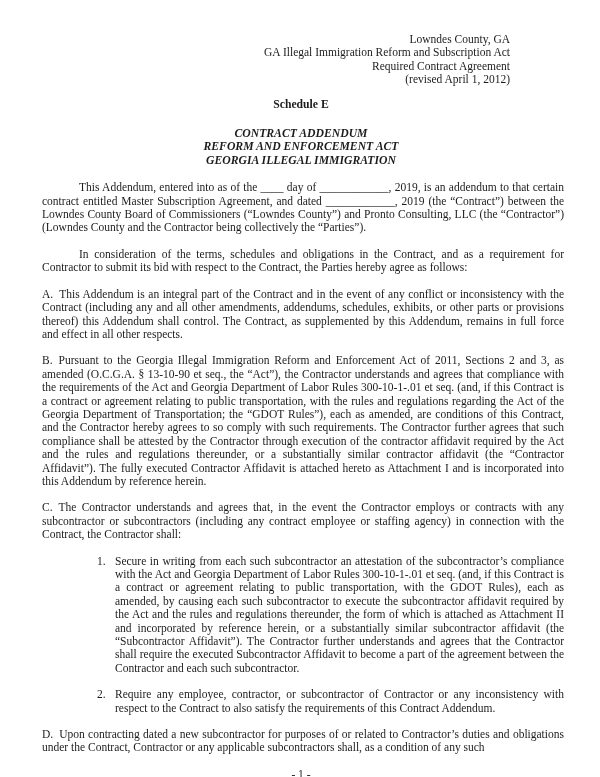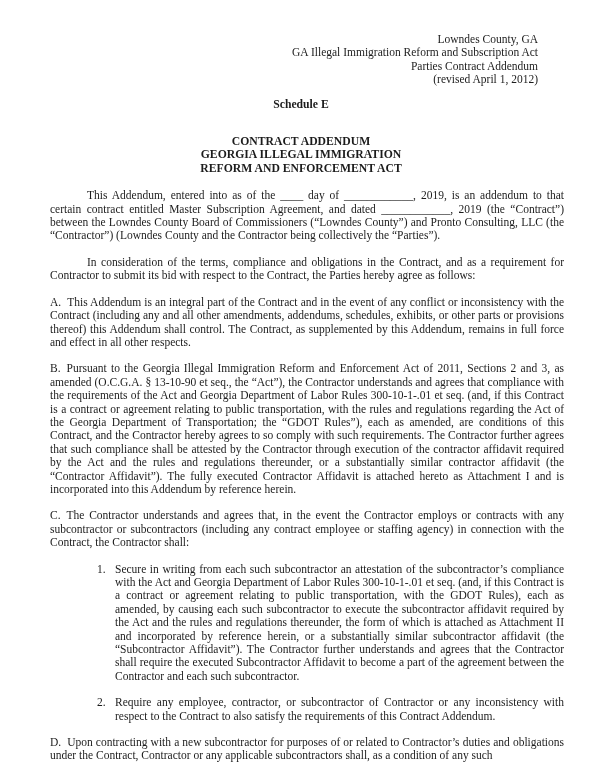--- a/index.html
+++ b/index.html
@@ -16,44 +16,45 @@
   }
   .page {
     box-sizing: border-box;
     width: 600px;
     height: 777px;
     padding: 33px 36px 0 38px;
     background: #ffffff;
   }
   .doc-header {
     text-align: right;
-    margin-right: 26px;
+    margin-right: 54px;
     font-size: 11.5px;
     line-height: 13.4px;
     margin-bottom: 11px;
   }
   .schedule {
     text-align: center;
     font-weight: bold;
     font-size: 11.7px;
     line-height: 13.4px;
-    margin-bottom: 24px;
+    margin-bottom: 16px;
   }
   .doc-title {
     text-align: center;
     font-weight: bold;
     font-size: 11.7px;
     line-height: 13.4px;
     margin-bottom: 14px;
+    font-style: italic;
   }
   .para {
     font-size: 11.5px;
     line-height: 13.4px;
     text-align: justify;
-    margin: 0 0 13px 12px;
+    margin: 0 0 13px 4px;
   }
   .indent {
     text-indent: 37px;
   }
   .sec-label {
     padding-right: 6px;
   }
   .list-block {
     margin: 0 0 13px 59px;
   }
@@ -80,50 +81,50 @@
   }
 </style>
 </head>
 <body>
 
 <div class="page">
 
   <div class="doc-header">
     <div>Lowndes County, GA</div>
     <div>GA Illegal Immigration Reform and Subscription Act</div>
-    <div>Parties Contract Addendum</div>
+    <div>Required Contract Agreement</div>
     <div>(revised April 1, 2012)</div>
   </div>
 
   <div class="schedule">Schedule E</div>
 
   <div class="doc-title">
     <div>CONTRACT ADDENDUM</div>
+    <div>REFORM AND ENFORCEMENT ACT</div>
     <div>GEORGIA ILLEGAL IMMIGRATION</div>
-    <div>REFORM AND ENFORCEMENT ACT</div>
   </div>
 
   <p class="para indent">This Addendum, entered into as of the ____ day of ____________, 2019, is an addendum to that certain contract entitled Master Subscription Agreement, and dated ____________, 2019 (the “Contract”) between the Lowndes County Board of Commissioners (“Lowndes County”) and Pronto Consulting, LLC (the “Contractor”) (Lowndes County and the Contractor being collectively the “Parties”).</p>
 
-  <p class="para indent">In consideration of the terms, compliance and obligations in the Contract, and as a requirement for Contractor to submit its bid with respect to the Contract, the Parties hereby agree as follows:</p>
+  <p class="para indent">In consideration of the terms, schedules and obligations in the Contract, and as a requirement for Contractor to submit its bid with respect to the Contract, the Parties hereby agree as follows:</p>
 
   <p class="para"><span class="sec-label">A.</span><span>This Addendum is an integral part of the Contract and in the event of any conflict or inconsistency with the Contract (including any and all other amendments, addendums, schedules, exhibits, or other parts or provisions thereof) this Addendum shall control.  The Contract, as supplemented by this Addendum, remains in full force and effect in all other respects.</span></p>
 
   <p class="para"><span class="sec-label">B.</span><span>Pursuant to the Georgia Illegal Immigration Reform and Enforcement Act of 2011, Sections 2 and 3, as amended (O.C.G.A. § 13-10-90 et seq., the “Act”), the Contractor understands and agrees that compliance with the requirements of the Act and Georgia Department of Labor Rules 300-10-1-.01 et seq. (and, if this Contract is a contract or agreement relating to public transportation, with the rules and regulations regarding the Act of the Georgia Department of Transportation; the “GDOT Rules”), each as amended, are conditions of this Contract, and the Contractor hereby agrees to so comply with such requirements.  The Contractor further agrees that such compliance shall be attested by the Contractor through execution of the contractor affidavit required by the Act and the rules and regulations thereunder, or a substantially similar contractor affidavit (the “Contractor Affidavit”).  The fully executed Contractor Affidavit is attached hereto as Attachment I and is incorporated into this Addendum by reference herein.</span></p>
 
   <p class="para"><span class="sec-label">C.</span><span>The Contractor understands and agrees that, in the event the Contractor employs or contracts with any subcontractor or subcontractors (including any contract employee or staffing agency) in connection with the Contract, the Contractor shall:</span></p>
 
   <div class="list-block">
     <div class="list-item">
       <div class="list-num">1.</div>
       <div class="list-text">Secure in writing from each such subcontractor an attestation of the subcontractor’s compliance with the Act and Georgia Department of Labor Rules 300-10-1-.01 et seq. (and, if this Contract is a contract or agreement relating to public transportation, with the GDOT Rules), each as amended, by causing each such subcontractor to execute the subcontractor affidavit required by the Act and the rules and regulations thereunder, the form of which is attached as Attachment II and incorporated by reference herein, or a substantially similar subcontractor affidavit (the “Subcontractor Affidavit”).  The Contractor further understands and agrees that the Contractor shall require the executed Subcontractor Affidavit to become a part of the agreement between the Contractor and each such subcontractor.</div>
     </div>
     <div class="list-item">
       <div class="list-num">2.</div>
       <div class="list-text">Require any employee, contractor, or subcontractor of Contractor or any inconsistency with respect to the Contract to also satisfy the requirements of this Contract Addendum.</div>
     </div>
   </div>
 
-  <p class="para"><span class="sec-label">D.</span><span>Upon contracting with a new subcontractor for purposes of or related to Contractor’s duties and obligations under the Contract, Contractor or any applicable subcontractors shall, as a condition of any such</span></p>
+  <p class="para"><span class="sec-label">D.</span><span>Upon contracting dated a new subcontractor for purposes of or related to Contractor’s duties and obligations under the Contract, Contractor or any applicable subcontractors shall, as a condition of any such</span></p>
 
   <div class="footer">- 1 -</div>
 
 </div>
 
 </body></html>

